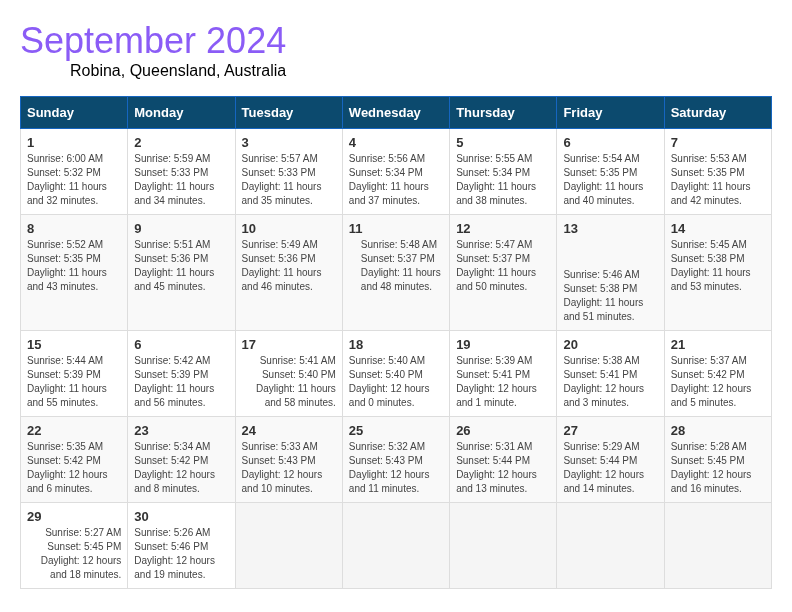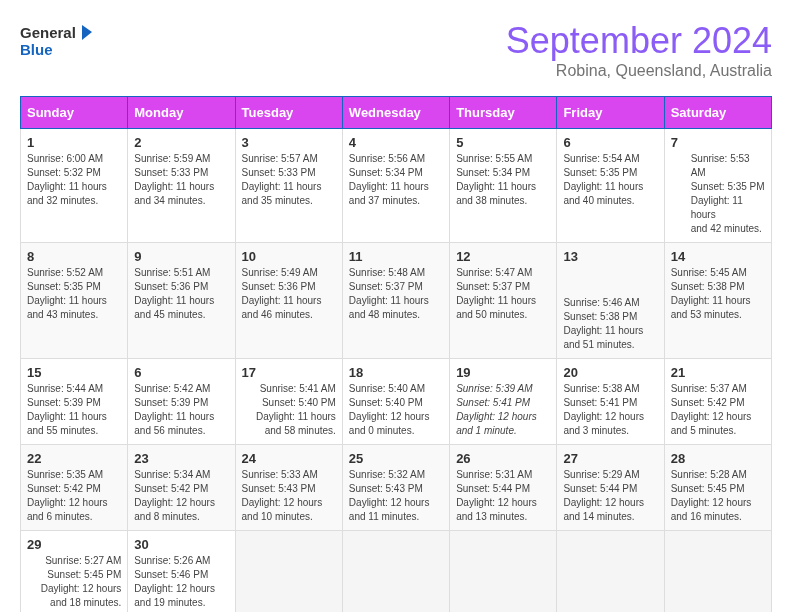--- a/index.html
+++ b/index.html
@@ -24,29 +24,29 @@
     .title-section {
       text-align: right;
     }
     .month-title {
       font-size: 36px;
       font-weight: normal;
       color: #8b5cf6;
     }
     .location-title {
       font-size: 16px;
-      color: #737373;
+      color: #000000;
     }
     .calendar-table {
       width: 100%;
       border-collapse: collapse;
       border: 1px solid #ccc;
     }
     .calendar-table th {
-      background-color: #d946ef;
+      background-color: #0c4a6e;
       color: #fff;
       padding: 8px 6px;
       font-size: 13px;
       font-weight: bold;
       text-align: left;
       border: 1px solid #1565c0;
     }
     .calendar-table td {
       vertical-align: top;
       padding: 6px 6px;
@@ -73,27 +73,20 @@
       color: #444;
     }
     .empty-cell {
       background: #f5f5f5 !important;
     }
   </style>
 </head>
 <body>
 
 <div class="header-section">
-  <div class="logo">
-      <svg viewBox="0 0 80 40" width="80" height="40">
-        <text x="0" y="18" font-size="15" font-weight="bold" fill="#333" font-family="Arial">General</text>
-        <text x="0" y="35" font-size="15" font-weight="bold" fill="#1565c0" font-family="Arial">Blue</text>
-        <polygon points="62,5 72,12 62,20" fill="#1565c0"></polygon>
-      </svg>
-    </div>
   <div class="title-section">
     <div class="month-title">September 2024</div>
     <div class="location-title">Robina, Queensland, Australia</div>
   </div>
 </div>
 
 <table class="calendar-table">
   <thead>
     <tr>
       <th>Sunday</th>
@@ -144,21 +137,21 @@
         </td>
         <td>
           <span class="day-number">6</span>
           <div class="day-info" style="white-space: pre-line;">Sunrise: 5:54 AM
 Sunset: 5:35 PM
 Daylight: 11 hours
 and 40 minutes.</div>
         </td>
         <td>
           <span class="day-number">7</span>
-          <div class="day-info" style="white-space: pre-line; margin-left: 20px;">Sunrise: 5:53 AM
+          <div class="day-info" style="white-space: pre-line;">Sunrise: 5:53 AM
 Sunset: 5:35 PM
 Daylight: 11 hours
 and 42 minutes.</div>
         </td>
       </tr>
       <tr>
         <td>
           <span class="day-number">8</span>
           <div class="day-info" style="white-space: pre-line;">Sunrise: 5:52 AM
 Sunset: 5:35 PM
@@ -174,21 +167,21 @@
         </td>
         <td>
           <span class="day-number">10</span>
           <div class="day-info" style="white-space: pre-line;">Sunrise: 5:49 AM
 Sunset: 5:36 PM
 Daylight: 11 hours
 and 46 minutes.</div>
         </td>
         <td>
           <span class="day-number">11</span>
-          <div class="day-info" style="white-space: pre-line;">Sunrise: 5:48 AM
+          <div class="day-info" style="white-space: pre-line; margin-left: 12px;">Sunrise: 5:48 AM
 Sunset: 5:37 PM
 Daylight: 11 hours
 and 48 minutes.</div>
         </td>
         <td>
           <span class="day-number">12</span>
           <div class="day-info" style="white-space: pre-line;">Sunrise: 5:47 AM
 Sunset: 5:37 PM
 Daylight: 11 hours
 and 50 minutes.</div>
@@ -232,21 +225,21 @@
         </td>
         <td>
           <span class="day-number">18</span>
           <div class="day-info" style="white-space: pre-line;">Sunrise: 5:40 AM
 Sunset: 5:40 PM
 Daylight: 12 hours
 and 0 minutes.</div>
         </td>
         <td>
           <span class="day-number">19</span>
-          <div class="day-info" style="white-space: pre-line; font-style: italic;">Sunrise: 5:39 AM
+          <div class="day-info" style="white-space: pre-line;">Sunrise: 5:39 AM
 Sunset: 5:41 PM
 Daylight: 12 hours
 and 1 minute.</div>
         </td>
         <td>
           <span class="day-number">20</span>
           <div class="day-info" style="white-space: pre-line;">Sunrise: 5:38 AM
 Sunset: 5:41 PM
 Daylight: 12 hours
 and 3 minutes.</div>

